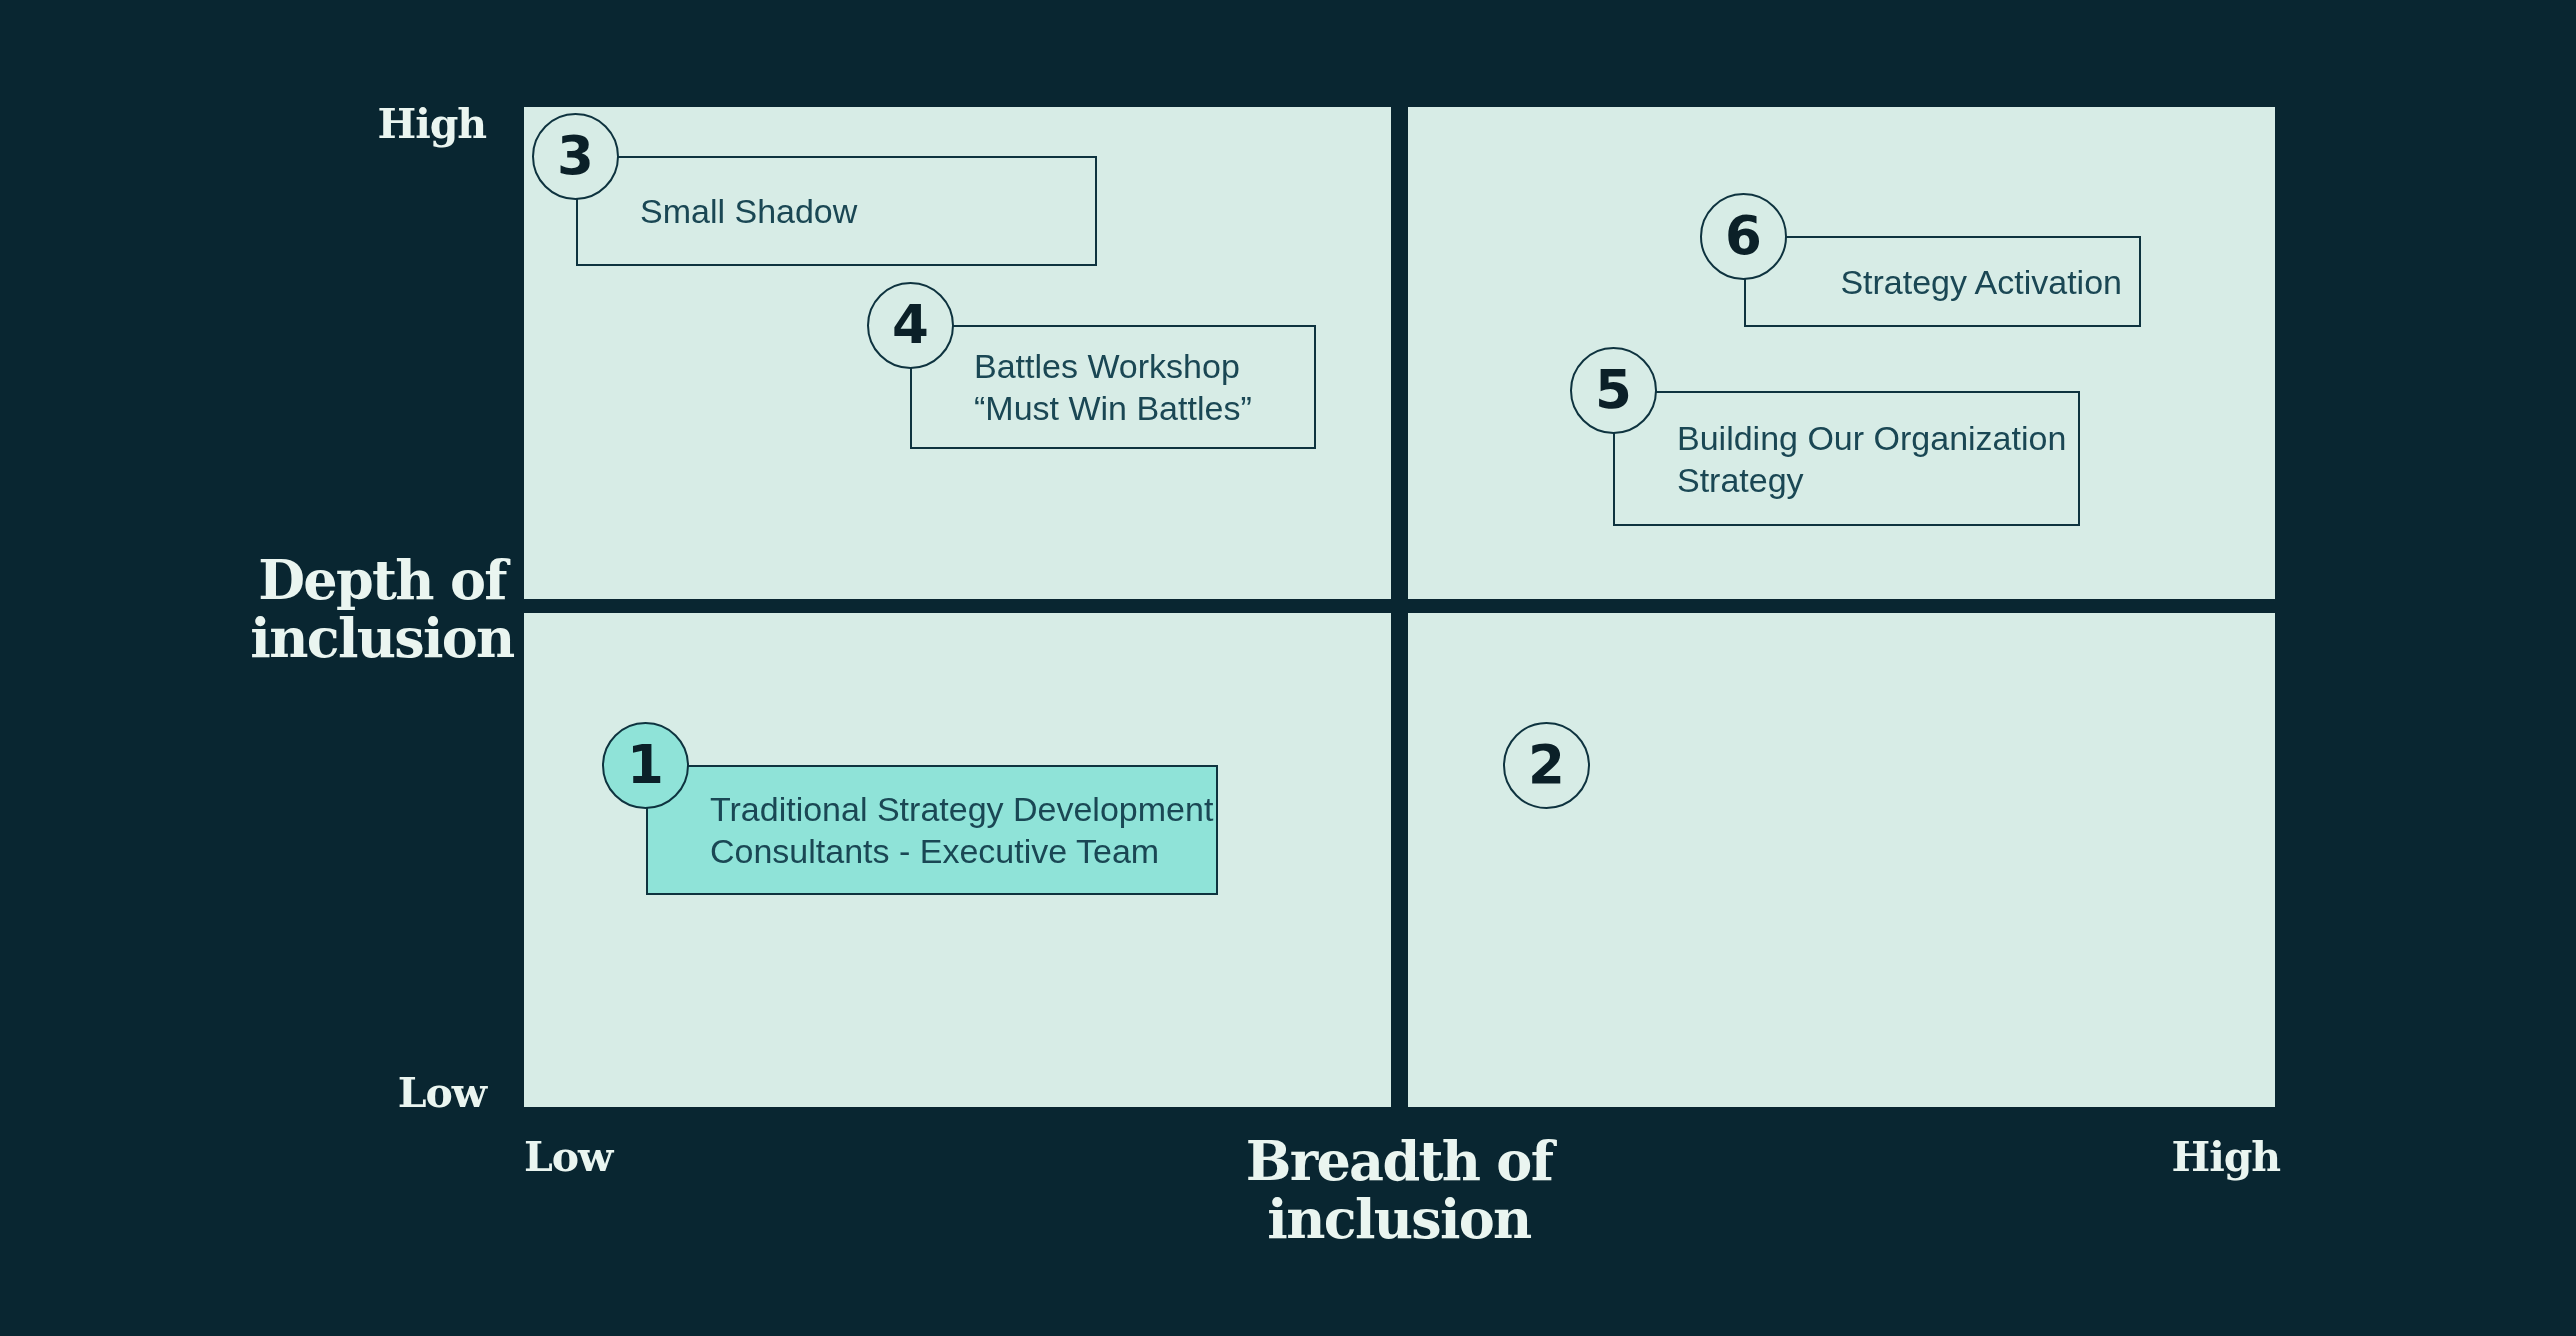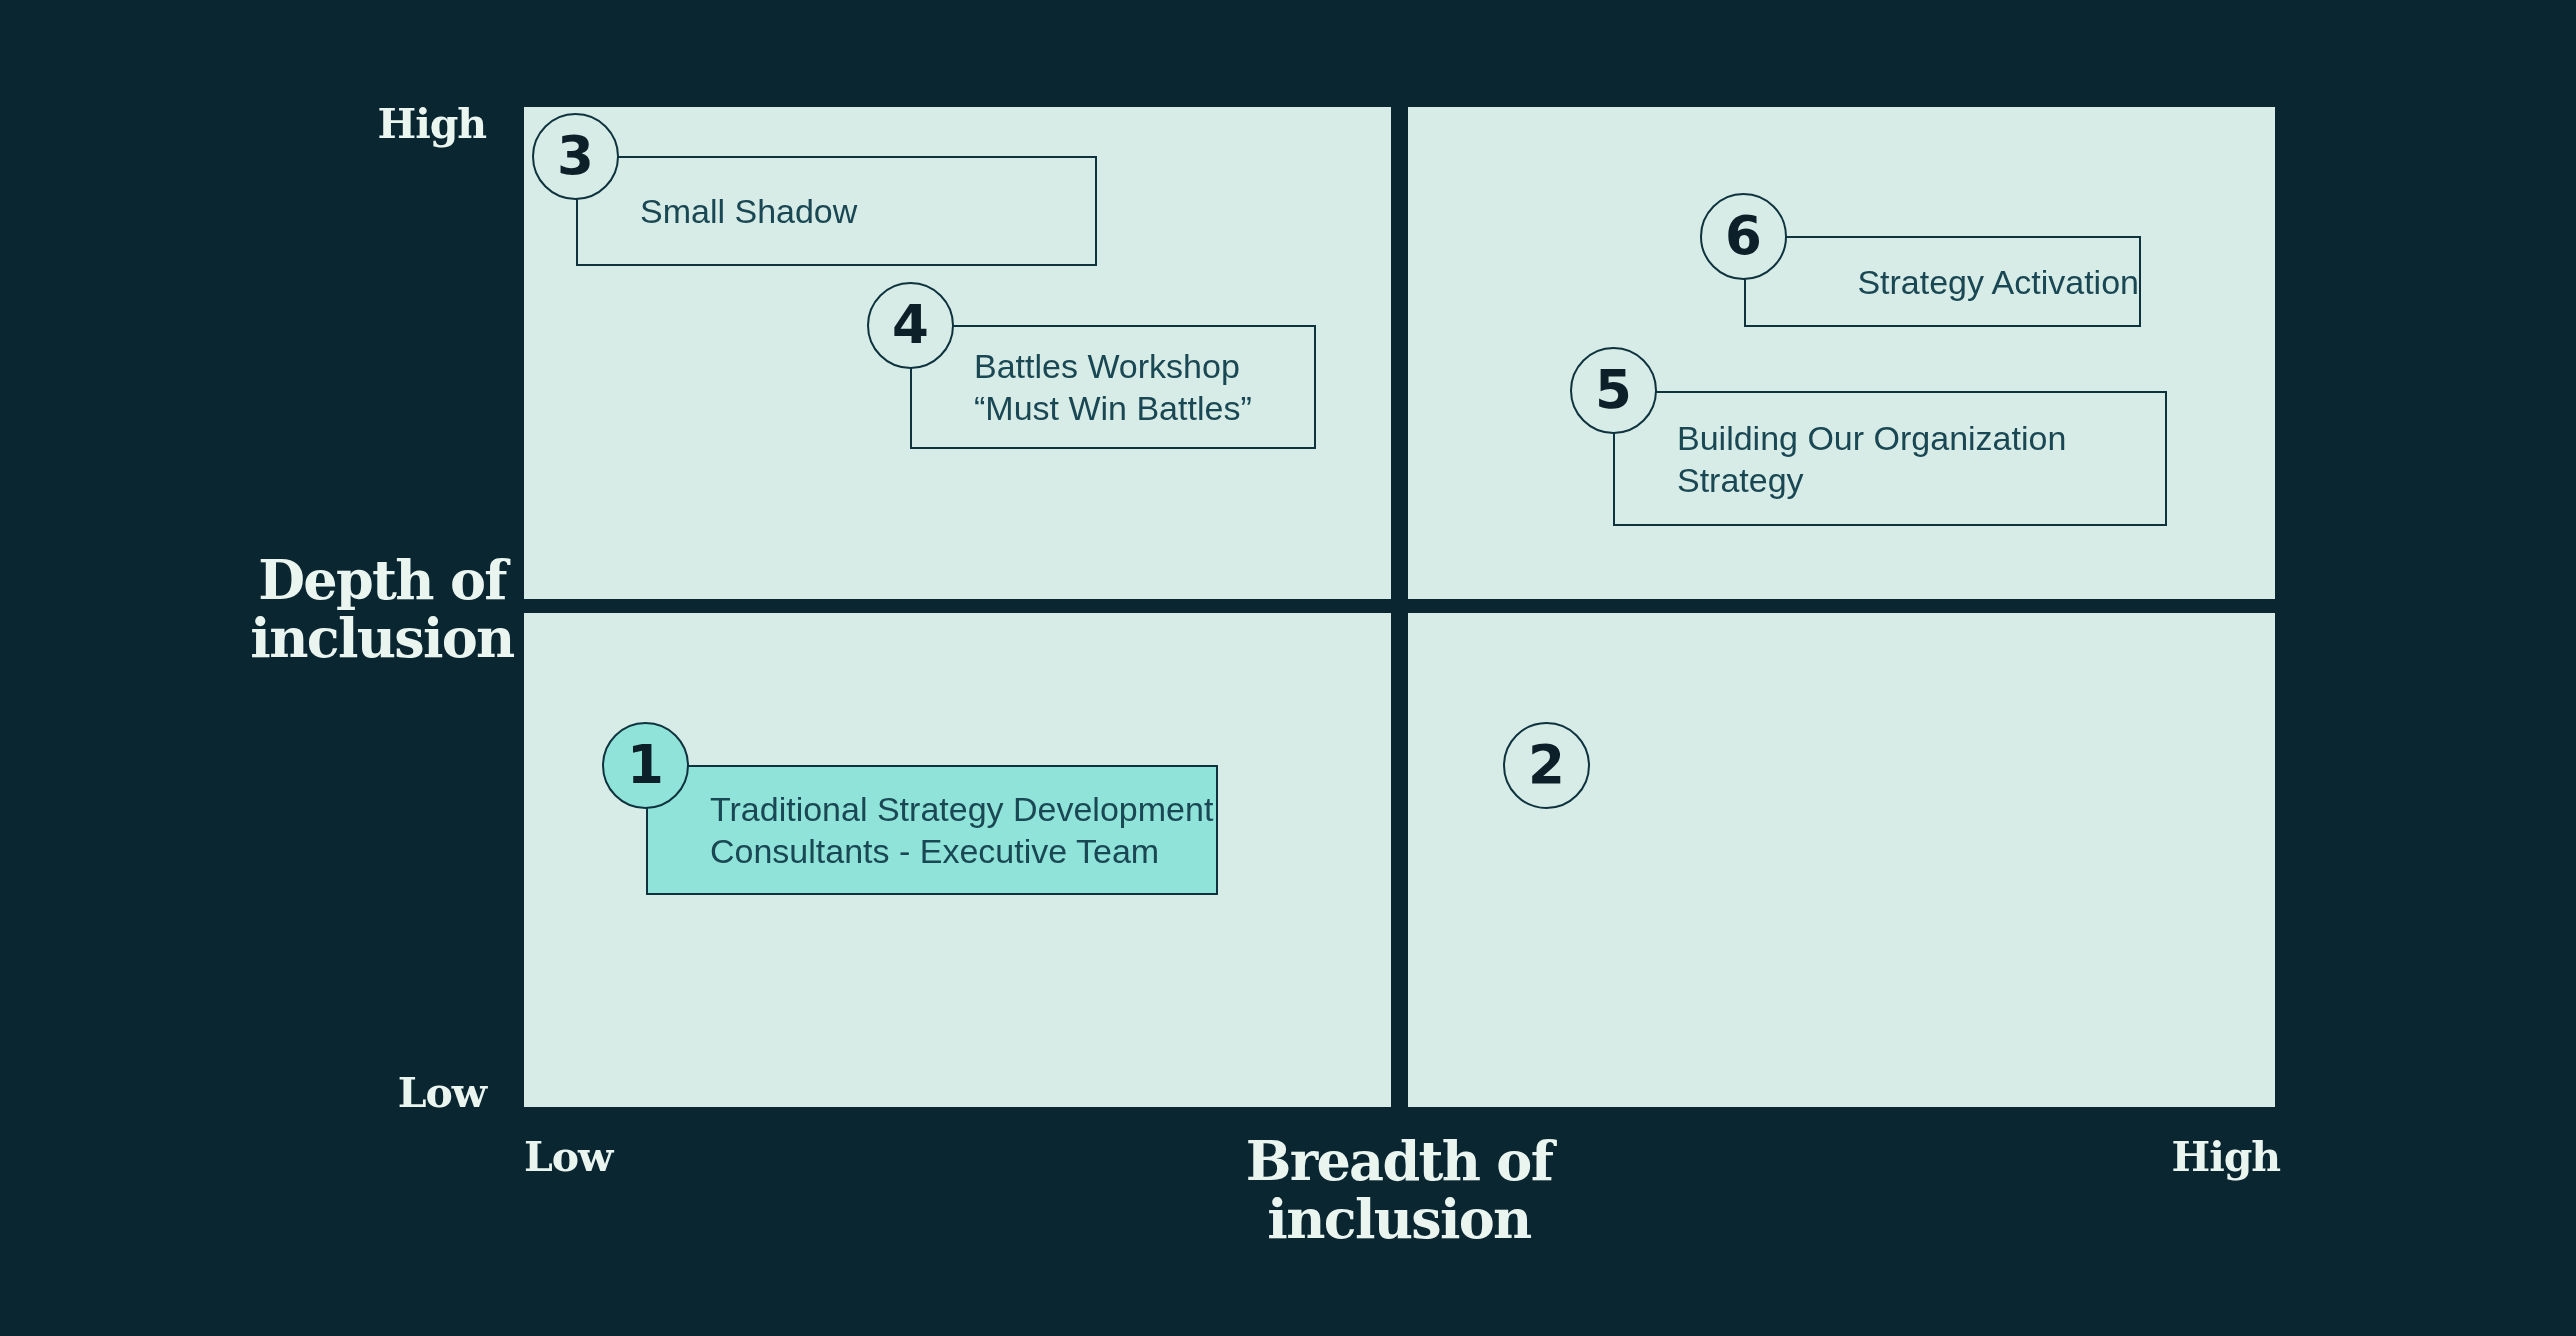--- a/index.html
+++ b/index.html
@@ -29,20 +29,21 @@
   }
   .item-box{
     position:absolute;
     border:2.3px solid var(--ink);
     background:transparent;
     display:flex;
     flex-direction:column;
     justify-content:center;
     box-sizing:border-box;
     padding-left:62px;
+    padding-right:17px;
   }
   .item-box.filled{
     background:var(--teal);
   }
   .item-line{
     font-size:34px;
     line-height:42px;
     color:var(--box-text);
     white-space:nowrap;
   }
@@ -129,21 +130,21 @@
     <span class="item-number">4</span>
   </div>
 
   <div class="item-box" style="left:1744px;top:236px;width:397px;height:91px;text-align:right;">
     <div class="item-line">Strategy Activation</div>
   </div>
   <div class="item-bubble" style="left:1700px;top:193px;">
     <span class="item-number">6</span>
   </div>
 
-  <div class="item-box" style="left:1613px;top:391px;width:554px;height:135px;">
+  <div class="item-box" style="left:1613px;top:391px;width:467px;height:135px;">
     <div class="item-line">Building Our Organization</div>
     <div class="item-line">Strategy</div>
   </div>
   <div class="item-bubble" style="left:1570px;top:347px;">
     <span class="item-number">5</span>
   </div>
 
   <div class="item-box filled" style="left:646px;top:765px;width:572px;height:130px;">
     <div class="item-line">Traditional Strategy Development</div>
     <div class="item-line">Consultants - Executive Team</div>

